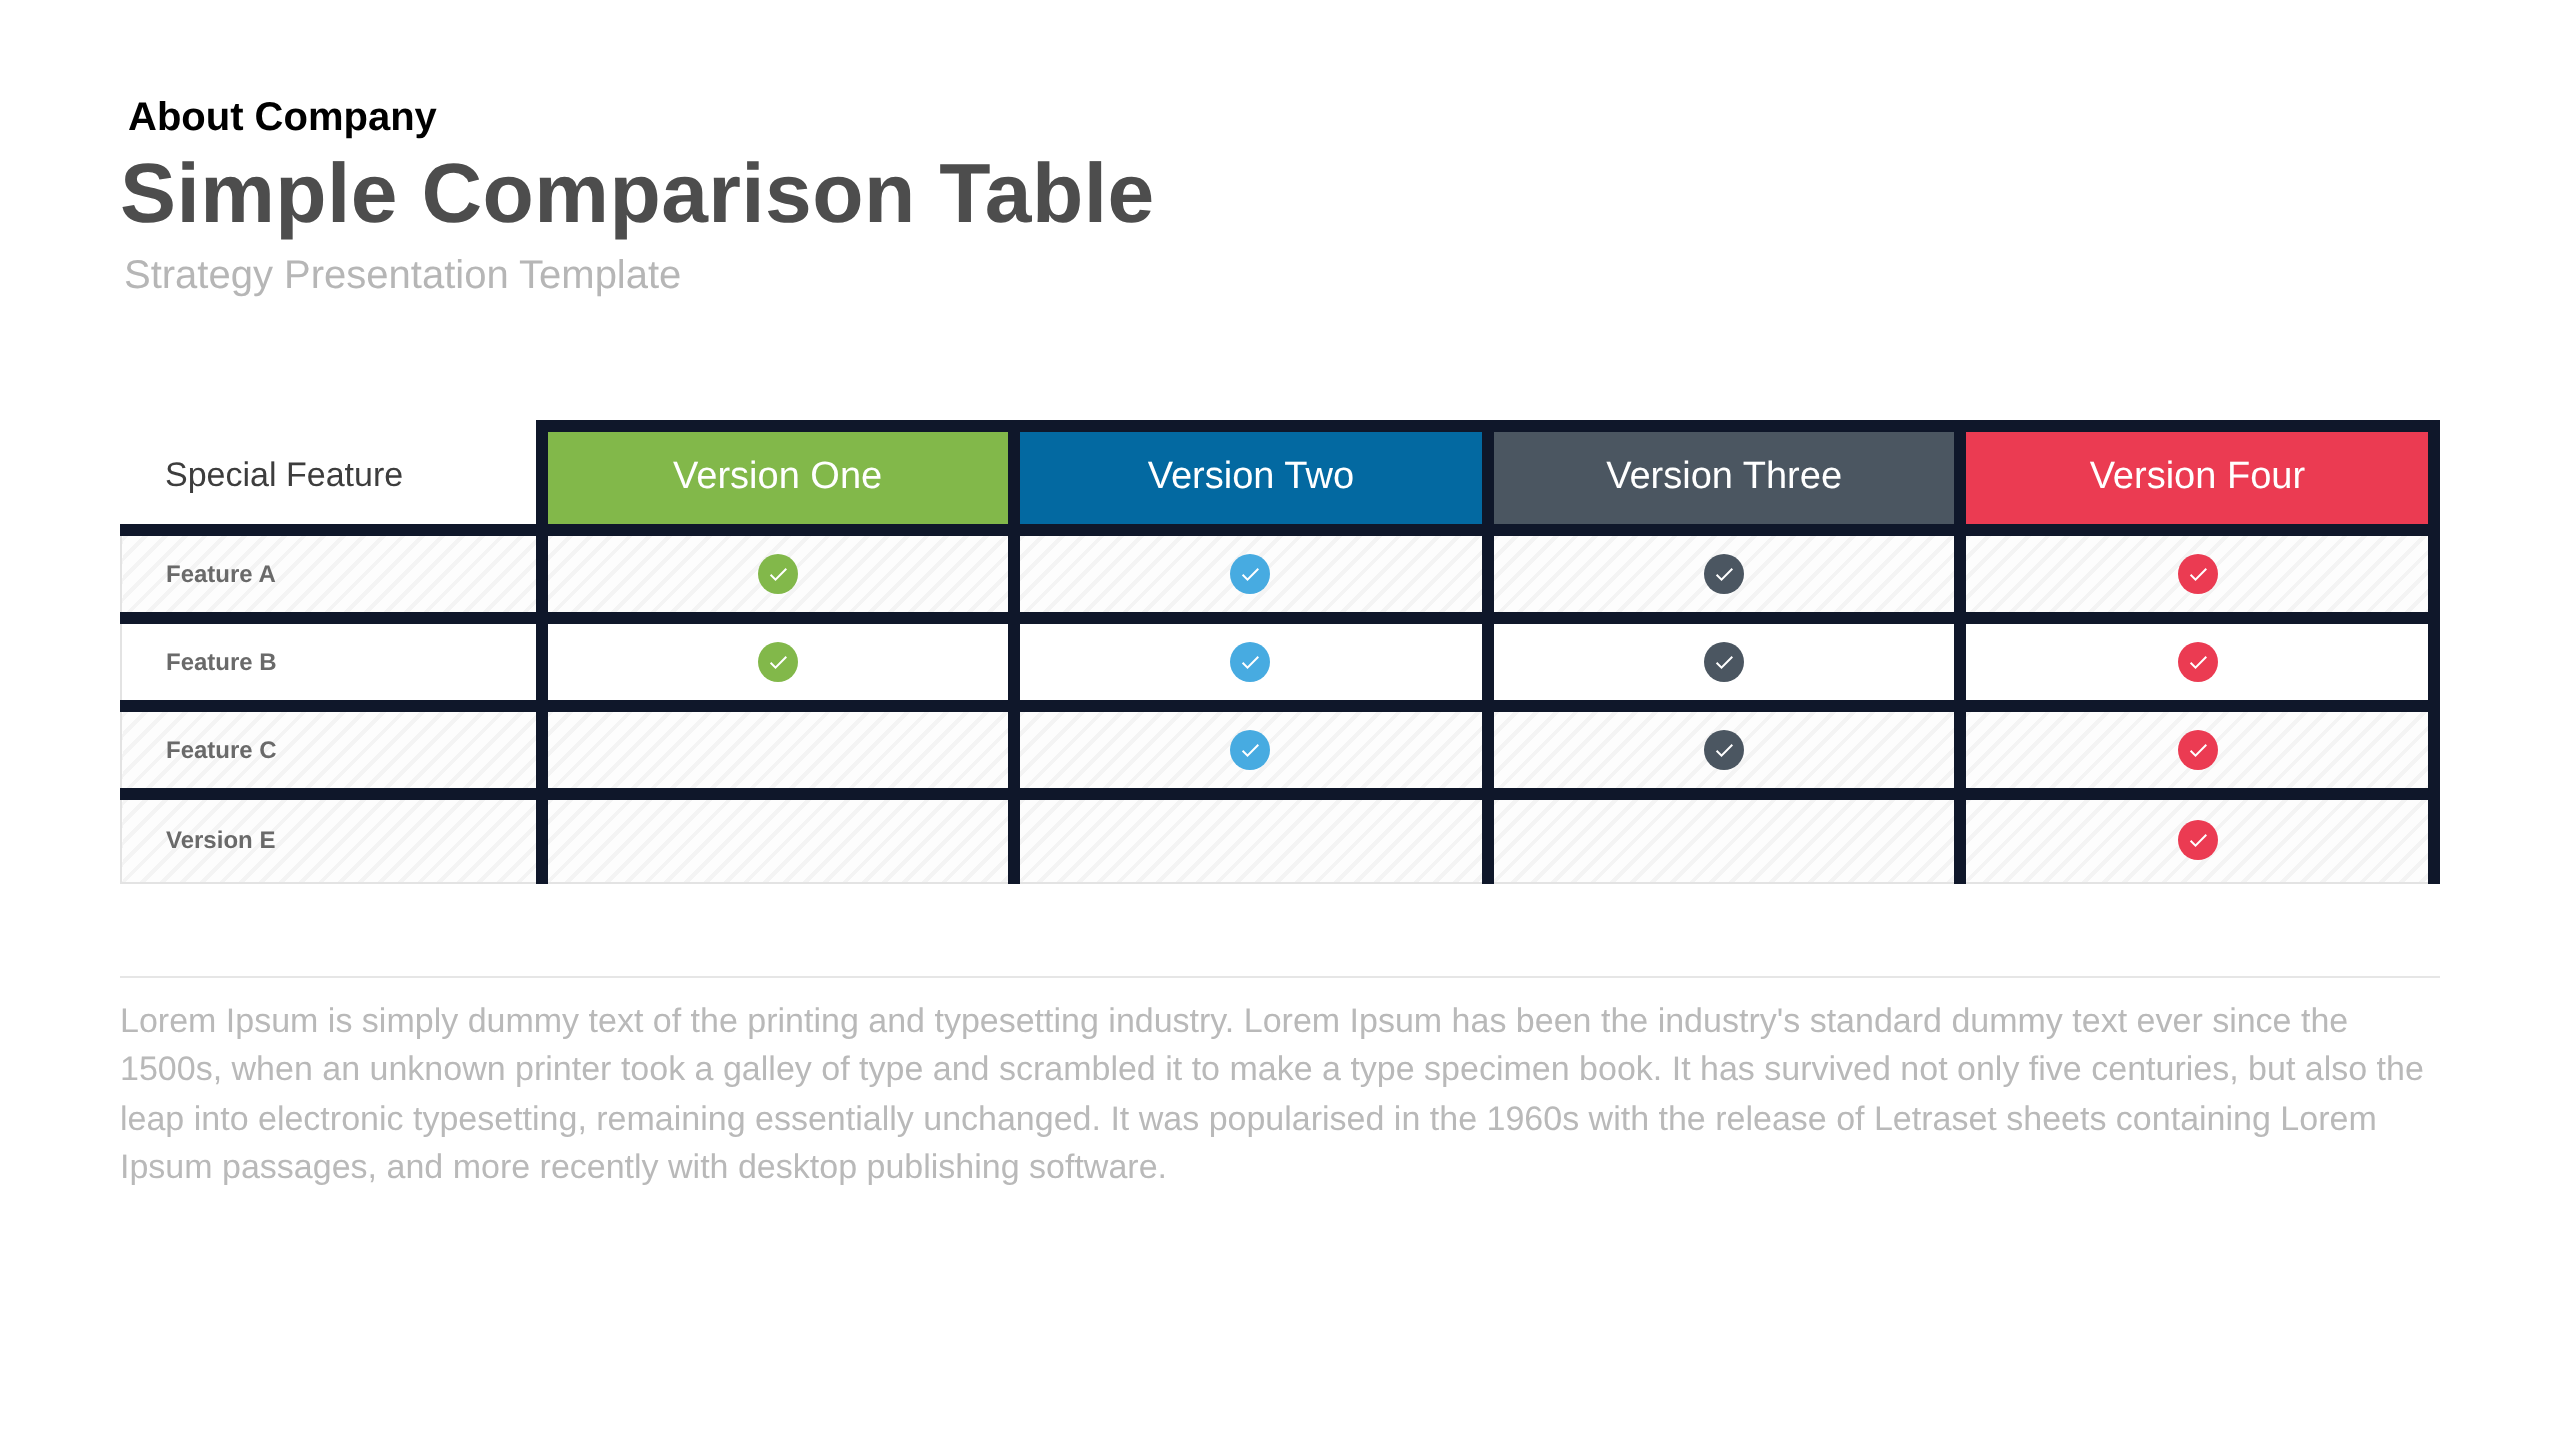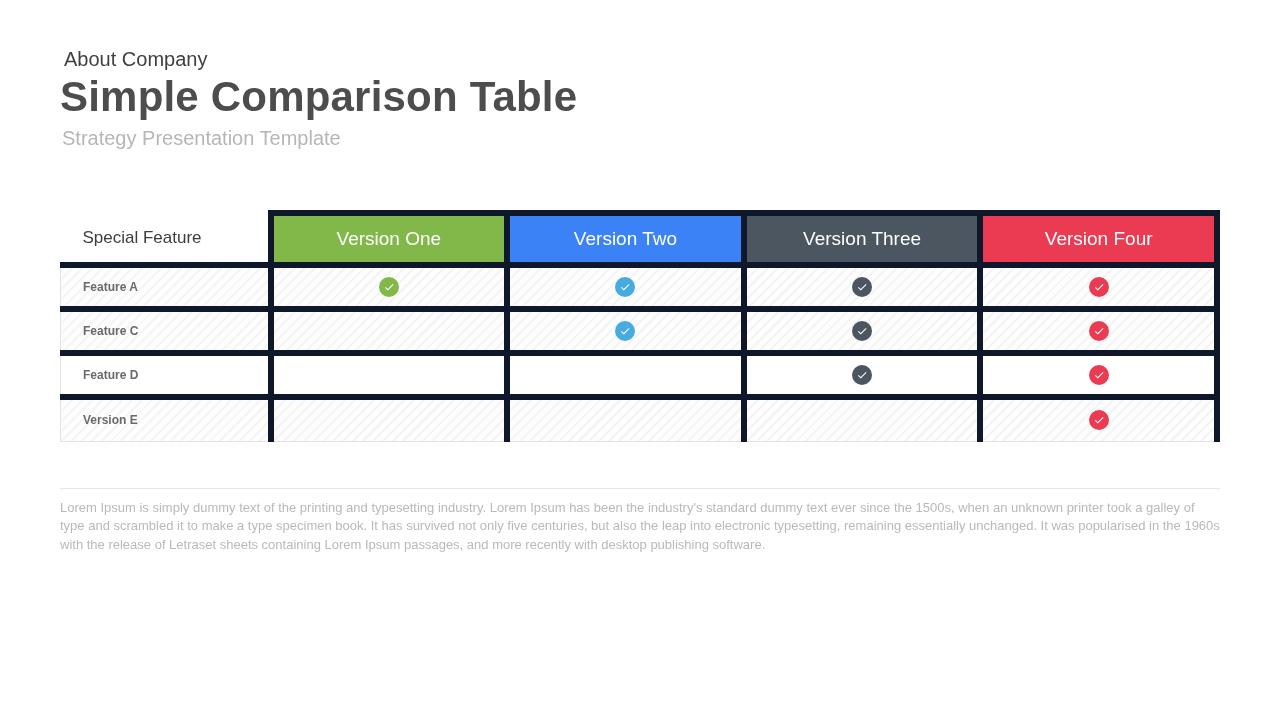--- a/index.html
+++ b/index.html
@@ -1,21 +1,21 @@
 <!DOCTYPE html>
 <html><head>
 <meta charset="utf-8">
 <style>
   * { box-sizing: border-box; margin: 0; padding: 0; }
   html, body { width: 1280px; height: 720px; background: #fff; font-family: Arial, Helvetica, sans-serif; }
   .slide {
     width: 1280px; height: 720px; position: relative; padding: 48px 60px 30px 60px;
   }
   .eyebrow {
-    color: #404040; font-size: 20px; font-weight: 400; margin-left: 4px; margin-bottom: 2px;
+    color: #000000; font-size: 20px; font-weight: 700; margin-left: 4px; margin-bottom: 2px;
   }
   .title {
     color: #4d4d4d; font-size: 42px; font-weight: 700; letter-spacing: 0.2px;
   }
   .subtitle {
     color: #b6b6b6; font-size: 20px; margin-top: 6px; margin-left: 2px;
   }
 
   .ctable {
     width: 100%; border-collapse: collapse; table-layout: fixed; margin-top: 60px;
@@ -24,21 +24,21 @@
     border: 6px solid #0f172a;
   }
   .ctable thead th {
     height: 52px; vertical-align: middle; font-weight: 400; font-size: 19px; color: #fff;
   }
   .ctable thead th.rowhead {
     background: #fff; color: #3d3d3d; font-size: 17px; font-weight: 400; text-align: left;
     padding-left: 22px; border-top: none; border-left: none;
   }
   .ctable thead th.col-green  { background: #82b84a; }
-  .ctable thead th.col-blue   { background: #3b82f6; }
+  .ctable thead th.col-blue   { background: #0369a1; }
   .ctable thead th.col-slate  { background: #4b5661; margin-top: 24px; }
   .ctable thead th.col-red    { background: #eb3b52; }
 
   .ctable tbody td {
     height: 44px; text-align: center; vertical-align: middle;
   }
   .ctable tbody th {
     text-align: left; padding-left: 22px; color: #6a6a6a; font-size: 12px; font-weight: 700;
     border-left: 1px solid #e3e3e3;
   }
@@ -61,21 +61,21 @@
   .check svg { width: 12px; height: 12px; }
   .check.green { background: #82b84a; }
   .check.blue  { background: #47abe1; }
   .check.slate { background: #4b5661; }
   .check.red   { background: #eb3b52; }
 
   .footnote-rule {
     border: none; border-top: 1px solid #e6e6e6; margin-top: 46px;
   }
   .footnote {
-    color: #b9b9b9; font-size: 13px; line-height: 1.45; margin-top: 10px;
+    color: #b9b9b9; font-size: 17px; line-height: 1.45; margin-top: 10px;
   }
 </style>
 </head>
 <body>
 
 <div class="slide">
 
   <div class="eyebrow">About Company</div>
   <div class="title">Simple Comparison Table</div>
   <div class="subtitle">Strategy Presentation Template</div>
@@ -114,43 +114,51 @@
               <svg viewBox="0 0 24 24">
                 <path fill="#fff" d="M9.5 16.2 5.3 12l-1.4 1.4 5.6 5.6L21 7.5l-1.4-1.4z"></path>
               </svg>
             </span></td>
           <td><span class="check red">
               <svg viewBox="0 0 24 24">
                 <path fill="#fff" d="M9.5 16.2 5.3 12l-1.4 1.4 5.6 5.6L21 7.5l-1.4-1.4z"></path>
               </svg>
             </span></td>
         </tr>
-        <tr class="hatched">
-          <th>Feature C</th>
-          <td></td>
+        <tr class="plain">
+          <th>Feature B</th>
+          <td><span class="check green">
+              <svg viewBox="0 0 24 24">
+                <path fill="#fff" d="M9.5 16.2 5.3 12l-1.4 1.4 5.6 5.6L21 7.5l-1.4-1.4z"></path>
+              </svg>
+            </span></td>
           <td><span class="check blue">
               <svg viewBox="0 0 24 24">
                 <path fill="#fff" d="M9.5 16.2 5.3 12l-1.4 1.4 5.6 5.6L21 7.5l-1.4-1.4z"></path>
               </svg>
             </span></td>
           <td><span class="check slate">
               <svg viewBox="0 0 24 24">
                 <path fill="#fff" d="M9.5 16.2 5.3 12l-1.4 1.4 5.6 5.6L21 7.5l-1.4-1.4z"></path>
               </svg>
             </span></td>
           <td><span class="check red">
               <svg viewBox="0 0 24 24">
                 <path fill="#fff" d="M9.5 16.2 5.3 12l-1.4 1.4 5.6 5.6L21 7.5l-1.4-1.4z"></path>
               </svg>
             </span></td>
         </tr>
-        <tr class="plain">
-          <th>Feature D</th>
+        <tr class="hatched">
+          <th>Feature C</th>
           <td></td>
-          <td></td>
+          <td><span class="check blue">
+              <svg viewBox="0 0 24 24">
+                <path fill="#fff" d="M9.5 16.2 5.3 12l-1.4 1.4 5.6 5.6L21 7.5l-1.4-1.4z"></path>
+              </svg>
+            </span></td>
           <td><span class="check slate">
               <svg viewBox="0 0 24 24">
                 <path fill="#fff" d="M9.5 16.2 5.3 12l-1.4 1.4 5.6 5.6L21 7.5l-1.4-1.4z"></path>
               </svg>
             </span></td>
           <td><span class="check red">
               <svg viewBox="0 0 24 24">
                 <path fill="#fff" d="M9.5 16.2 5.3 12l-1.4 1.4 5.6 5.6L21 7.5l-1.4-1.4z"></path>
               </svg>
             </span></td>

